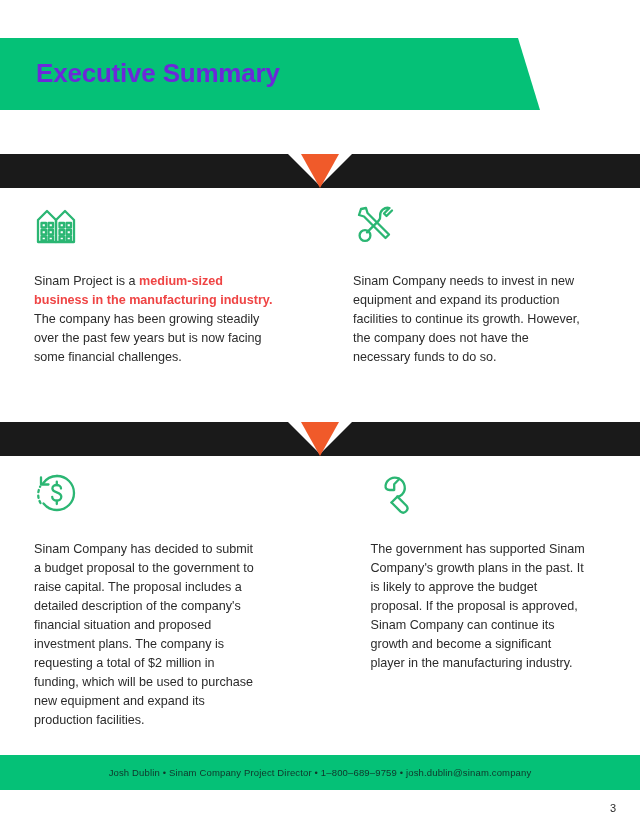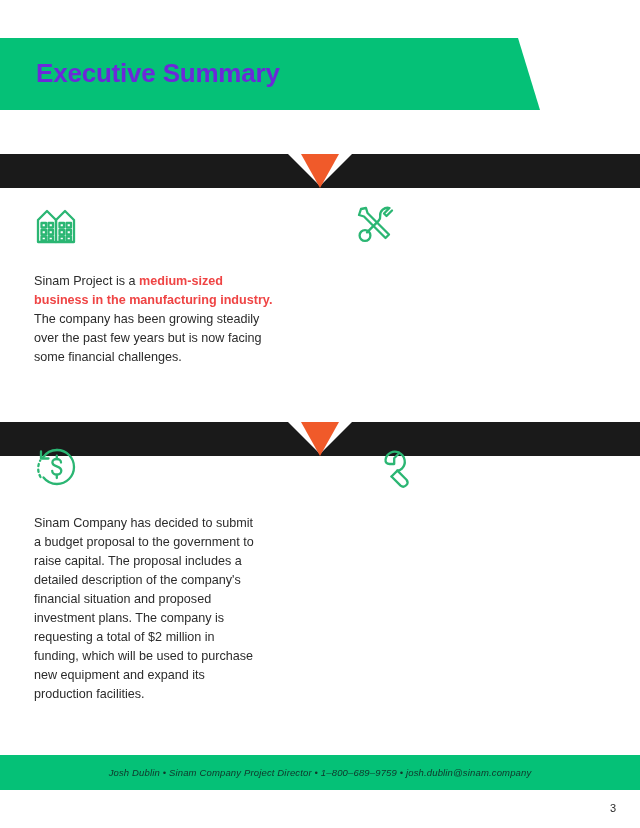--- a/index.html
+++ b/index.html
@@ -81,21 +81,21 @@
   
   .section {
     position: absolute;
     left: 0;
     width: 640px;
     display: flex;
     box-sizing: border-box;
     padding: 0 34px;
   }
   #section-top { top: 202px; }
-  #section-bottom { top: 444px; gap: 36px; }
+  #section-bottom { top: 470px; gap: 36px; }
 
   .col {
     width: 50%;
     box-sizing: border-box;
   }
   .col.left { padding-right: 40px; }
   .col.right { padding-left: 33px; padding-right: 20px; }
 
   .card-icon {
     width: 46px;
@@ -126,21 +126,20 @@
     position: absolute;
     left: 0;
     top: 755px;
     width: 640px;
     height: 35px;
     line-height: 35px;
     text-align: center;
     font-size: 9.5px;
     color: #10352a;
     letter-spacing: 0.15px;
-    font-style: italic;
   }
   .page-number {
     position: absolute;
     right: 24px;
     top: 802px;
     font-size: 11px;
     color: #2b2b2b;
   }
 </style>
 </head>
@@ -184,20 +183,21 @@
     <div class="col right">
       <span class="card-icon">
         <svg width="46" height="46" viewBox="0 0 46 46" fill="none" stroke="#2bb673" stroke-width="2.3" stroke-linejoin="round" stroke-linecap="round">
 
           <path d="M8 7 L13 6 L14.5 11 L36 32.5 L32.5 36 L11 14.5 L6 13 Z"></path>
 
           <path d="M39 8.5 L33.5 14 L31 11.5 L36.5 6 C31.5 4.8 26.5 9 27.2 14.2 C27.5 16.3 26.8 17.6 25.5 18.9 L19.5 24.9 L14 30.4"></path>
           <circle cx="12" cy="33.5" r="5.4"></circle>
         </svg>
       </span>
+      <p class="card-text">Sinam Company needs to invest in new equipment and expand its production facilities to continue its growth. However, the company does not have the necessary funds to do so.</p>
     </div>
 
   </div>
 
   <div class="divider" id="divider-2">
     <div class="bar-left"></div>
     <div class="bar-right"></div>
     <div class="tri"></div>
   </div>
 
@@ -220,20 +220,21 @@
 
     <div class="col right">
       <span class="card-icon">
         <svg width="46" height="46" viewBox="0 0 46 46" fill="none" stroke="#2bb673" stroke-width="2.3" stroke-linejoin="round" stroke-linecap="round">
           <path d="M27.8 8.5 C22.2 5.9 15.5 9.3 14.6 15.4 C14.1 18.8 16 19.9 18.6 20 L23.2 20 L23.2 14.3 L28 9.2"></path>
           <path d="M27.8 8.5 C34.2 11.5 35.8 19.8 30.9 24.6 C29.2 26.3 27.6 26.6 26.4 26.6"></path>
           <path d="M26.4 26.6 L35.5 35.7 A4.2 4.2 0 0 1 29.6 41.6 L20.5 32.5"></path>
           <path d="M20.5 32.5 L26.4 26.6"></path>
         </svg>
       </span>
+      <p class="card-text">The government has supported Sinam Company's growth plans in the past. It is likely to approve the budget proposal. If the proposal is approved, Sinam Company can continue its growth and become a significant player in the manufacturing industry.</p>
     </div>
 
   </div>
 
   <div class="footer-band"></div>
   <div class="footer-text">Josh Dublin • Sinam Company Project Director • 1–800–689–9759 • josh.dublin@sinam.company</div>
   <div class="page-number">3</div>
 
 </div>
 

